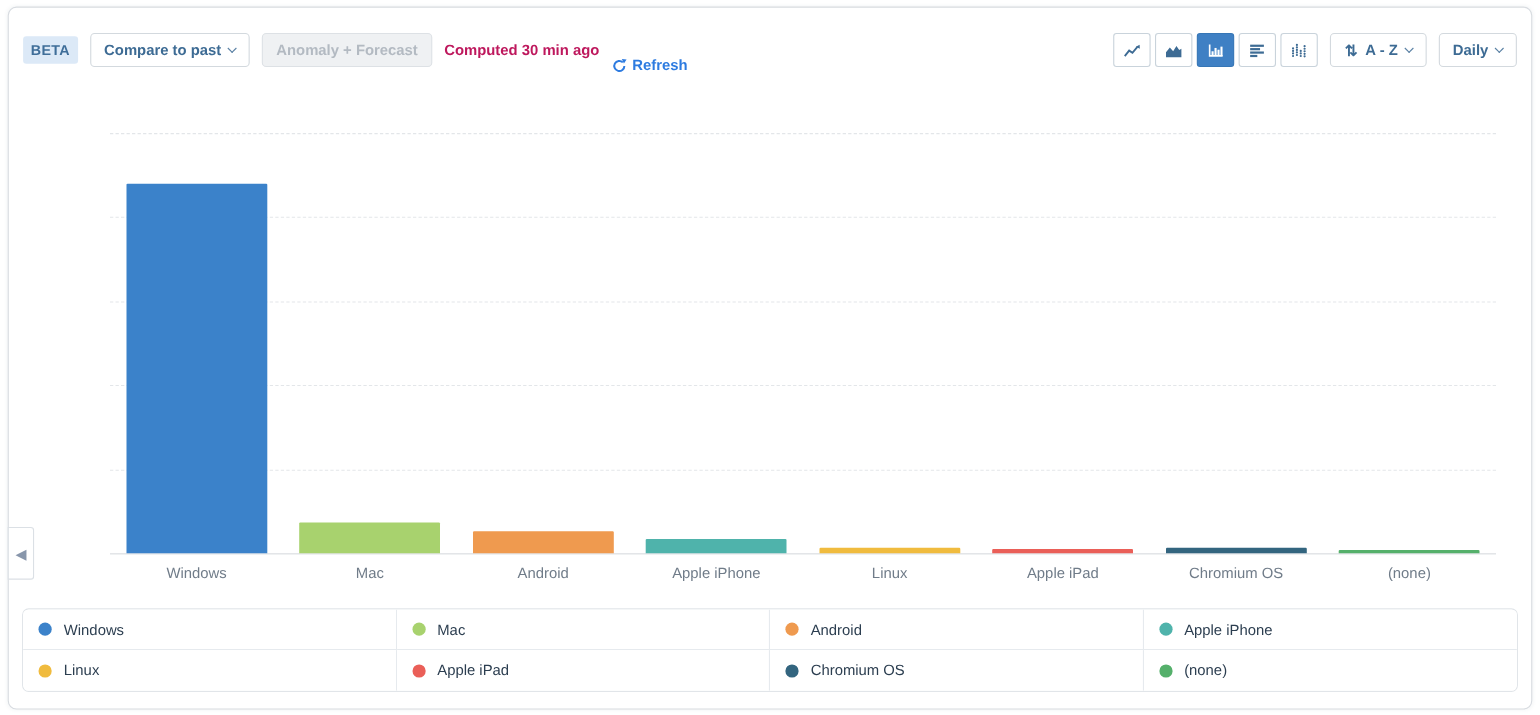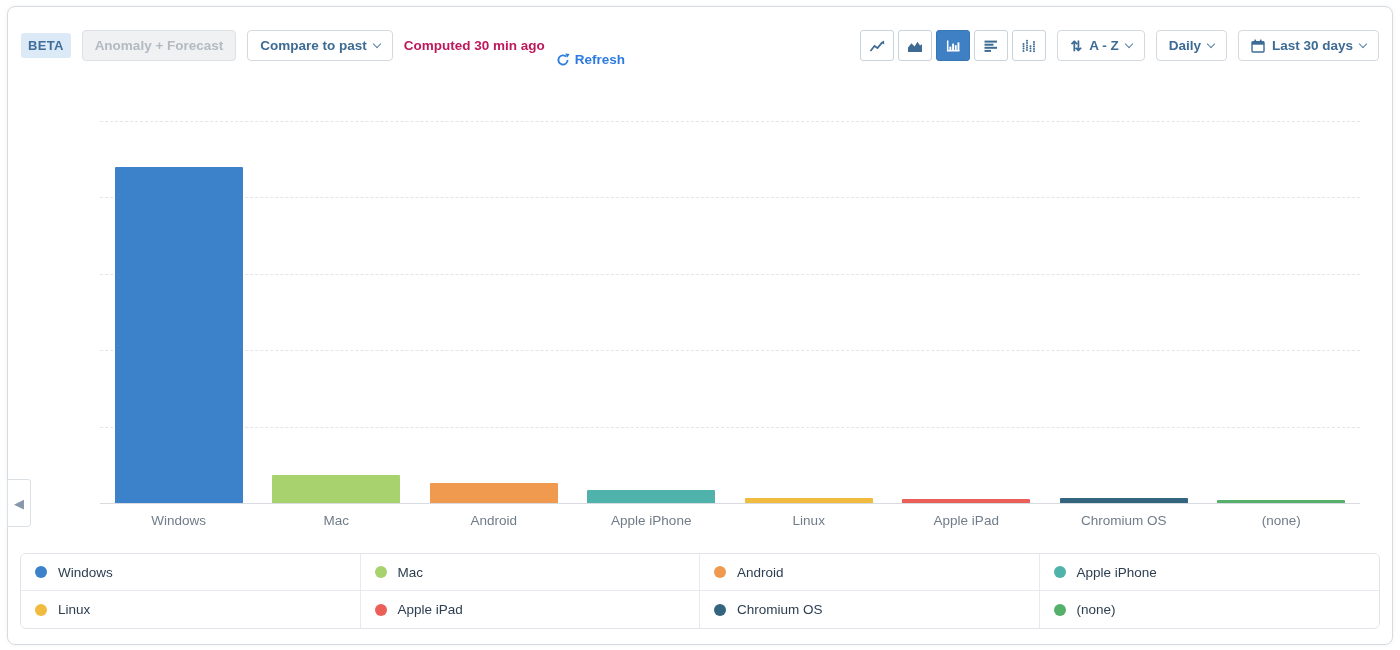--- a/index.html
+++ b/index.html
@@ -62,25 +62,25 @@
   .legend-label { color: #2c3e50; font-size: 13.5px; }
 </style>
 </head>
 <body>
 
 <div class="card">
 
   <div class="toolbar">
     <div class="tb-left">
       <span class="beta">BETA</span>
-      <button class="btn disabled">Anomaly + Forecast</button>
       <button class="btn">
         <span>Compare to past</span>
         <span class="caret"></span>
       </button>
+      <button class="btn disabled">Anomaly + Forecast</button>
       <span class="computed">Computed 30 min ago</span>
       <a class="refresh">
         <svg width="14" height="14" viewBox="0 0 14 14">
           <path d="M11.6 7 a4.6 4.6 0 1 1 -1.4 -3.3" fill="none" stroke="currentColor" stroke-width="1.8"></path>
           <polygon points="9.3,0.6 13.6,1.1 11.2,4.8" fill="currentColor"></polygon>
         </svg>
         <span>Refresh</span>
       </a>
     </div>
 
@@ -143,30 +143,20 @@
         <span class="sort-glyph">⇅</span>
         <span>A - Z</span>
         <span class="caret"></span>
       </button>
 
       <button class="btn">
         <span>Daily</span>
         <span class="caret"></span>
       </button>
 
-      <button class="btn">
-        <svg width="14" height="14" viewBox="0 0 14 14">
-          <rect x="1" y="2.6" width="12" height="10.4" rx="1" fill="none" stroke="currentColor" stroke-width="1.4"></rect>
-          <rect x="1" y="2.6" width="12" height="3.1" fill="currentColor"></rect>
-          <rect x="3.4" y="0.6" width="1.7" height="2.6" fill="currentColor"></rect>
-          <rect x="8.9" y="0.6" width="1.7" height="2.6" fill="currentColor"></rect>
-        </svg>
-        <span>Last 30 days</span>
-        <span class="caret"></span>
-      </button>
     </div>
   </div>
 
   <div class="plot">
     <div id="gridlines">
         <div class="gridline" style="top: 0%;"></div>
         <div class="gridline" style="top: 20%;"></div>
         <div class="gridline" style="top: 40%;"></div>
         <div class="gridline" style="top: 60%;"></div>
         <div class="gridline" style="top: 80%;"></div>

